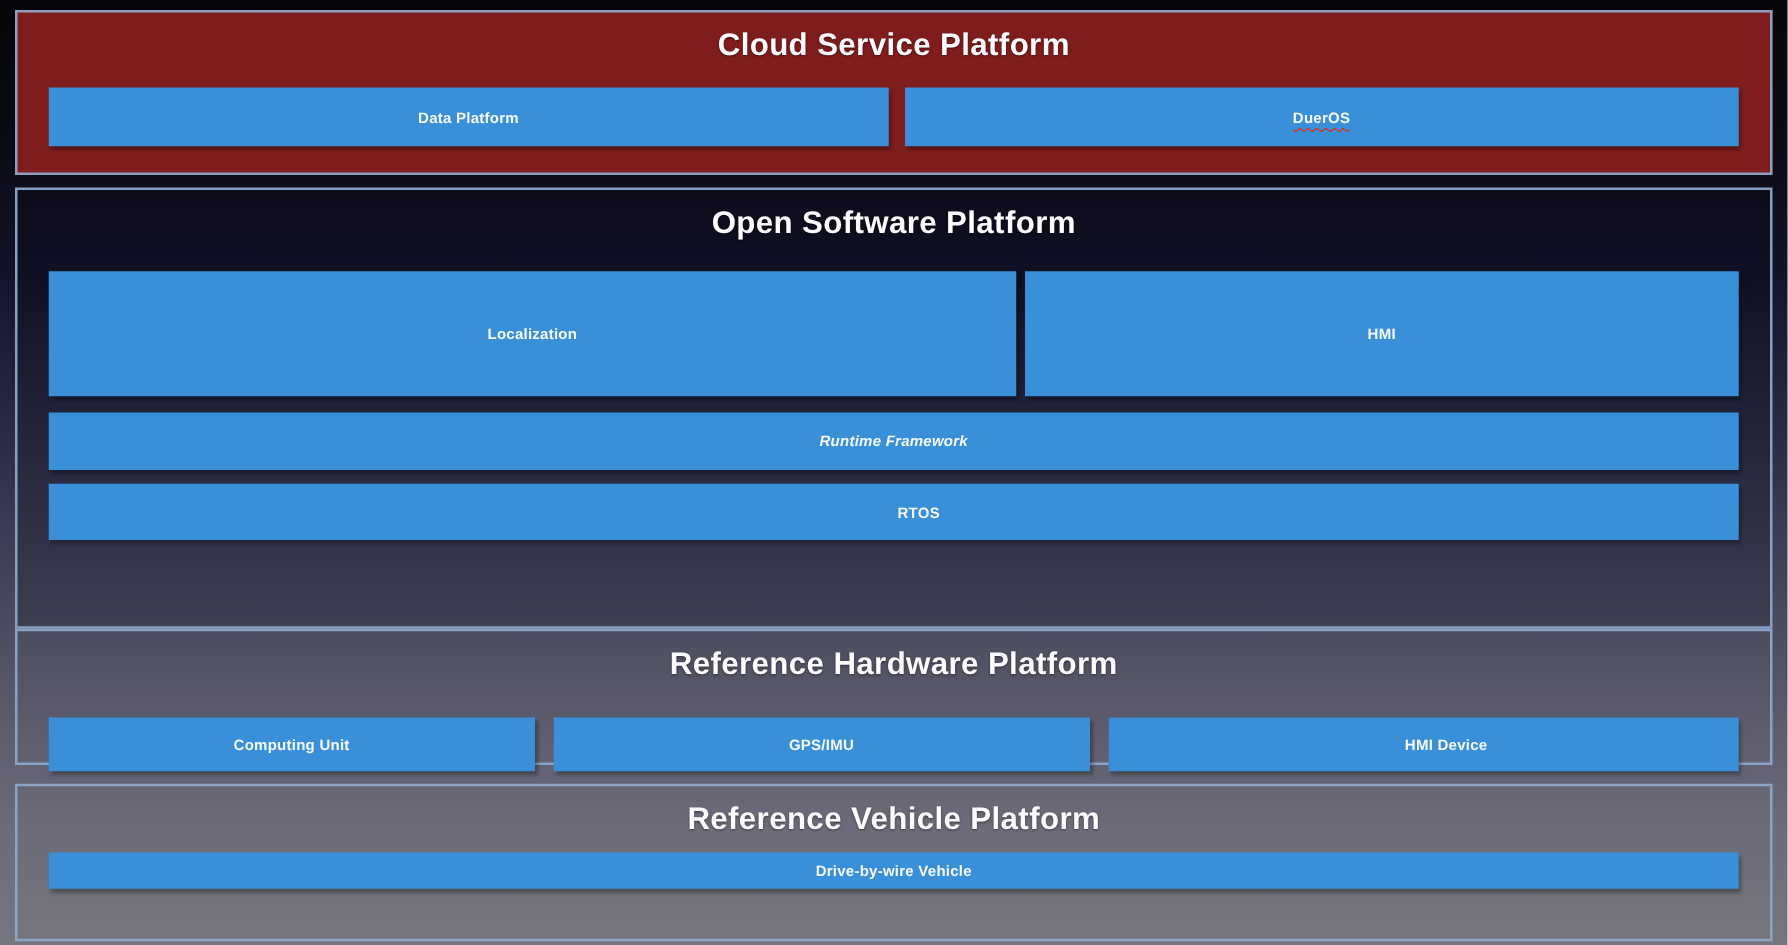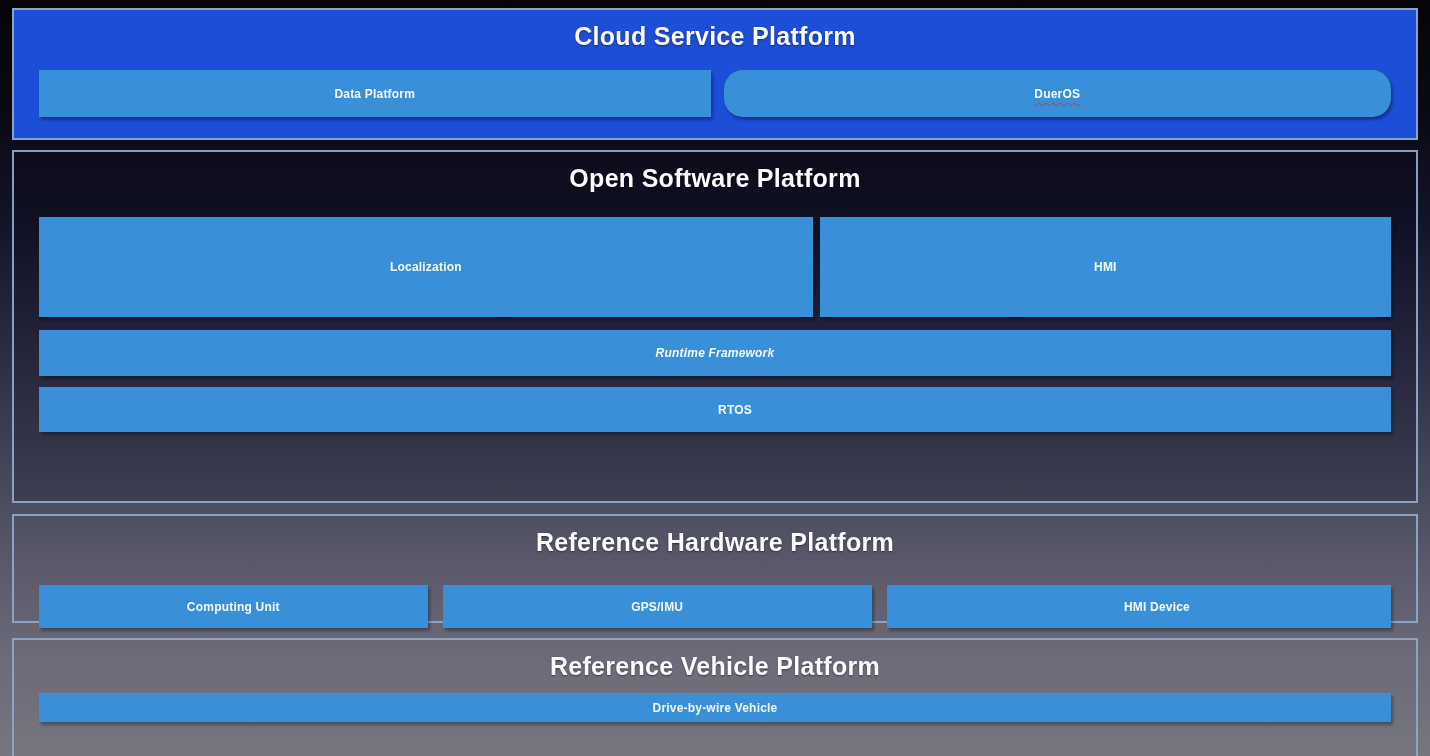--- a/index.html
+++ b/index.html
@@ -28,25 +28,24 @@
     padding: 8px 12px;
   }
   .platform {
     box-sizing: border-box;
     border: 2px solid rgba(141, 166, 202, 0.95);
     padding: 10px 25px 0 25px;
   }
   .platform-cloud {
     height: 132px;
     margin-bottom: 10px;
-    background: #1d4ed8;
+    background: #7f1d1d;
   }
   .platform-software {
     height: 353px;
-    margin-bottom: 11px;
     background: rgba(8, 8, 24, 0.18);
   }
   .platform-hardware {
     height: 109px;
     margin-bottom: 15px;
     background: transparent;
   }
   .platform-vehicle {
     height: 126px;
     background: transparent;
@@ -86,21 +85,21 @@
     letter-spacing: 0.2px;
   }
   .h-cloud   { height: 47px; }
   .h-module  { height: 100px; }
   .h-runtime { height: 46px; }
   .h-rtos    { height: 45px; padding-left: 40px; }
   .h-hw      { height: 43px; }
   .h-vehicle { height: 29px; }
 
   .w-data     { flex: 672 672 0; }
-  .w-dueros   { flex: 668 668 0; border-radius: 19px; }
+  .w-dueros   { flex: 668 668 0; }
   .w-local    { flex: 493 493 0; }
   .w-control  { flex: 481 481 0; }
   .w-hmi      { flex: 364 364 0; }
   .w-comp     { flex: 400 400 0; }
   .w-gps      { flex: 442 442 0; }
   .w-hmidev   { flex: 482 482 0; padding-left: 36px; }
   .w-full     { flex: 1 1 auto; }
 
   .spellcheck-error {
     text-decoration-line: underline;

